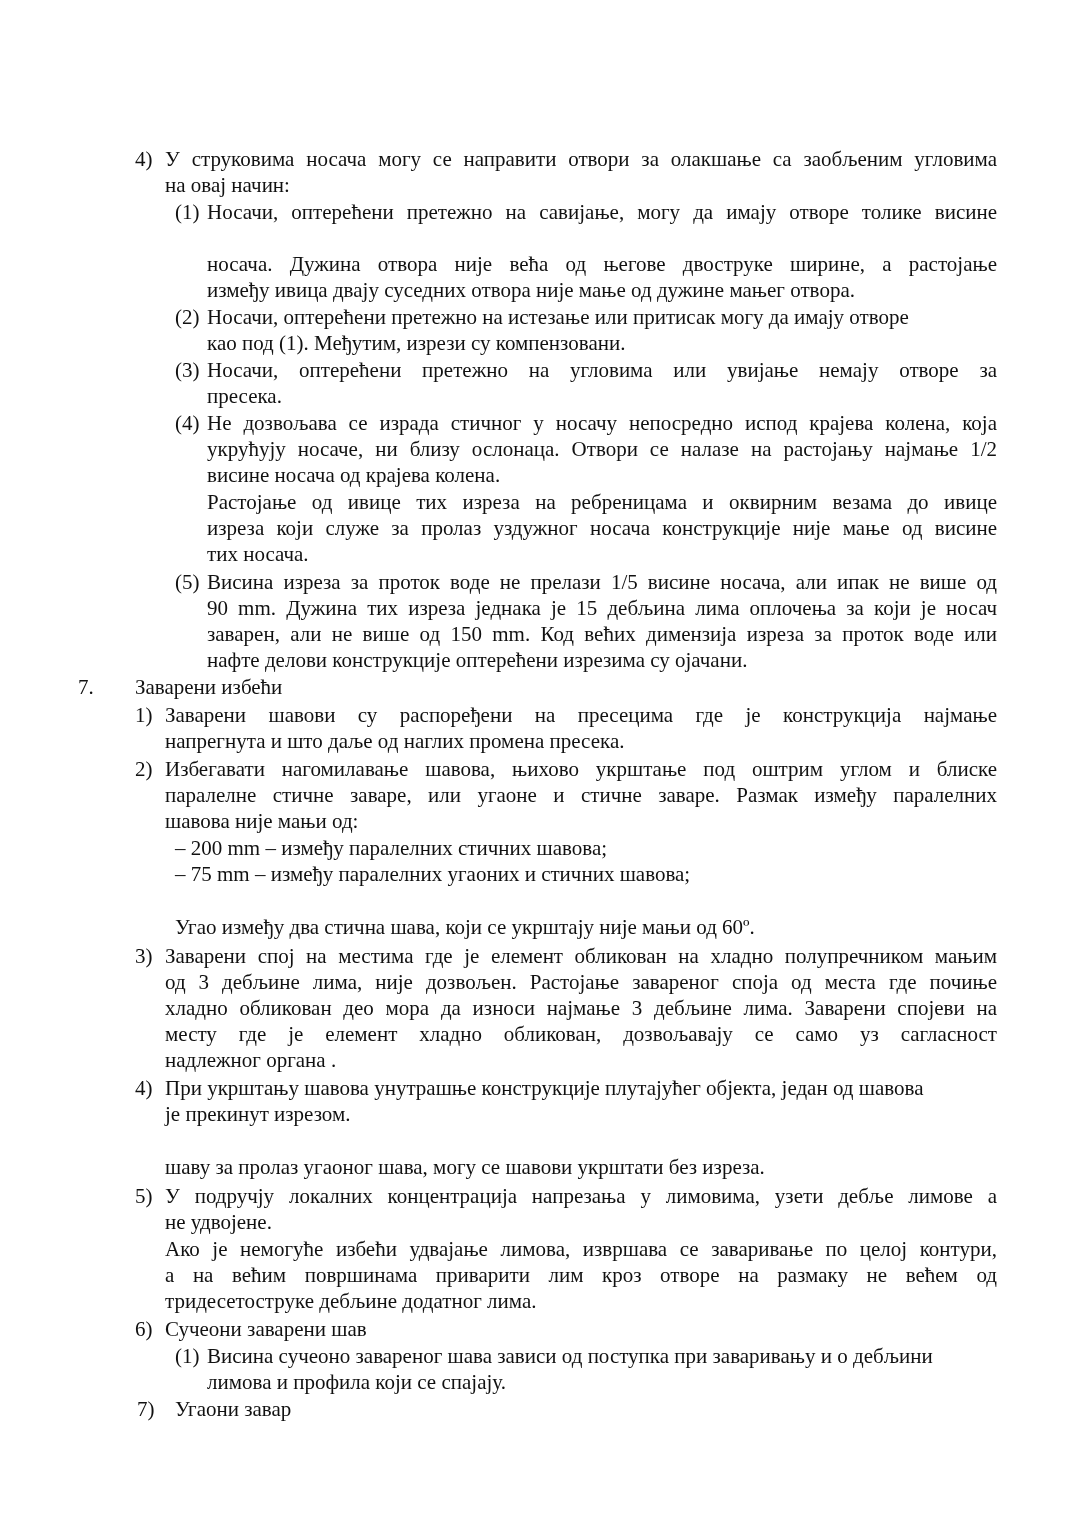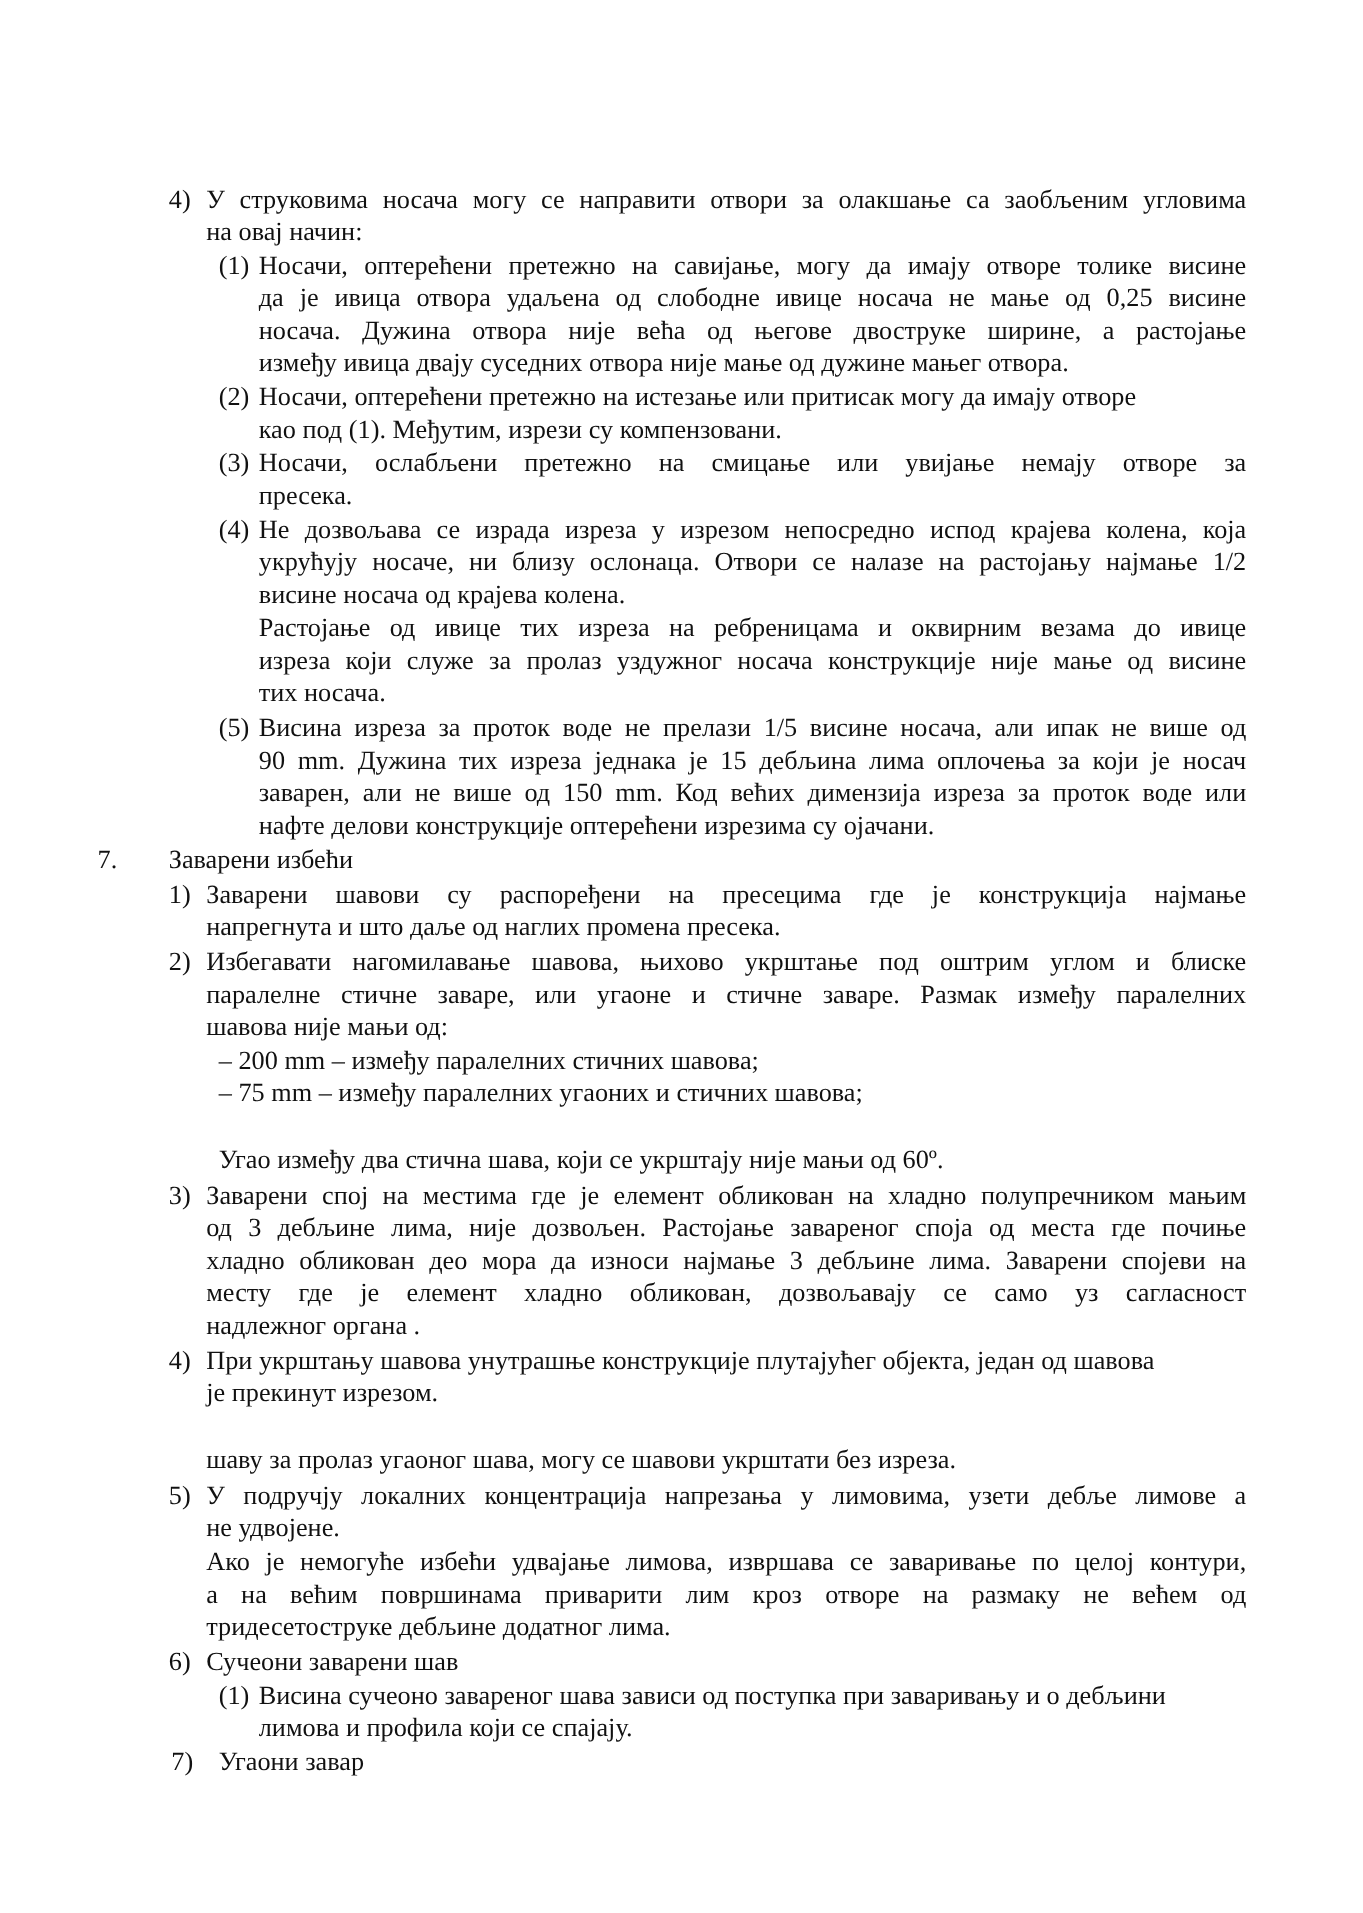--- a/index.html
+++ b/index.html
@@ -13,34 +13,33 @@
 <body>
 
 <div class="page">
 
   <div class="line" style="left:135px;top:146px">4)</div>
   <div class="line just" style="left:165px;top:146px;width:832px">У струковима носача могу се направити отвори за олакшање са заобљеним угловима</div>
   <div class="line" style="left:165px;top:172px">на овај начин:</div>
 
   <div class="line" style="left:175px;top:199px">(1)</div>
   <div class="line just" style="left:207px;top:199px;width:790px">Носачи, оптерећени претежно на савијање, могу да имају отворе толике висине</div>
-  <div class="line just" style="left:207px;top:225px;width:790px">да је ивица отвора удаљена од слободне ивице носача не мање од 0,25 висине</div>
   <div class="line just" style="left:207px;top:251px;width:790px">носача. Дужина отвора није већа од његове двоструке ширине, а растојање</div>
   <div class="line" style="left:207px;top:277px">између ивица двају суседних отвора није мање од дужине мањег отвора.</div>
 
   <div class="line" style="left:175px;top:304px">(2)</div>
   <div class="line" style="left:207px;top:304px">Носачи, оптерећени претежно на истезање или притисак могу да имају отворе</div>
   <div class="line" style="left:207px;top:330px">као под (1). Међутим, изрези су компензовани.</div>
 
   <div class="line" style="left:175px;top:357px">(3)</div>
-  <div class="line just" style="left:207px;top:357px;width:790px">Носачи, ослабљени претежно на смицање или увијање немају отворе за</div>
+  <div class="line just" style="left:207px;top:357px;width:790px">Носачи, оптерећени претежно на угловима или увијање немају отворе за</div>
   <div class="line" style="left:207px;top:383px">пресека.</div>
 
   <div class="line" style="left:175px;top:410px">(4)</div>
-  <div class="line just" style="left:207px;top:410px;width:790px">Не дозвољава се израда изреза у изрезом непосредно испод крајева колена, која</div>
+  <div class="line just" style="left:207px;top:410px;width:790px">Не дозвољава се израда стичног у носачу непосредно испод крајева колена, која</div>
   <div class="line just" style="left:207px;top:436px;width:790px">укрућују носаче, ни близу ослонаца. Отвори се налазе на растојању најмање 1/2</div>
   <div class="line" style="left:207px;top:462px">висине носача од крајева колена.</div>
   <div class="line just" style="left:207px;top:489px;width:790px">Растојање од ивице тих изреза на ребреницама и оквирним везама до ивице</div>
   <div class="line just" style="left:207px;top:515px;width:790px">изреза који служе за пролаз уздужног носача конструкције није мање од висине</div>
   <div class="line" style="left:207px;top:541px">тих носача.</div>
 
   <div class="line" style="left:175px;top:569px">(5)</div>
   <div class="line just" style="left:207px;top:569px;width:790px">Висина изреза за проток воде не прелази 1/5 висине носача, али ипак не више од</div>
   <div class="line just" style="left:207px;top:595px;width:790px">90 mm. Дужина тих изреза једнака је 15 дебљина лима оплочења за који је  носач</div>
   <div class="line just" style="left:207px;top:621px;width:790px">заварен, али не више од 150 mm. Код већих димензија изреза за проток воде или</div>

